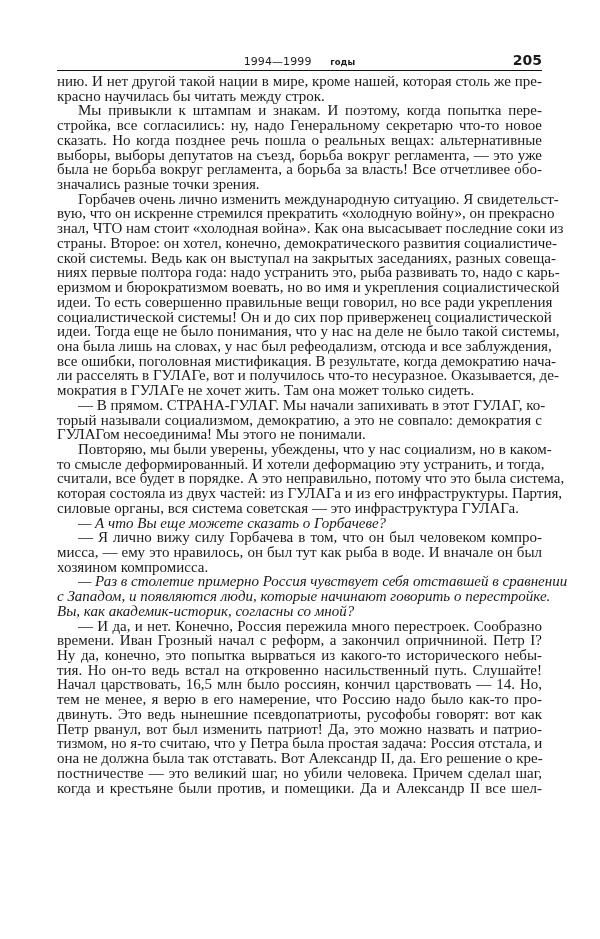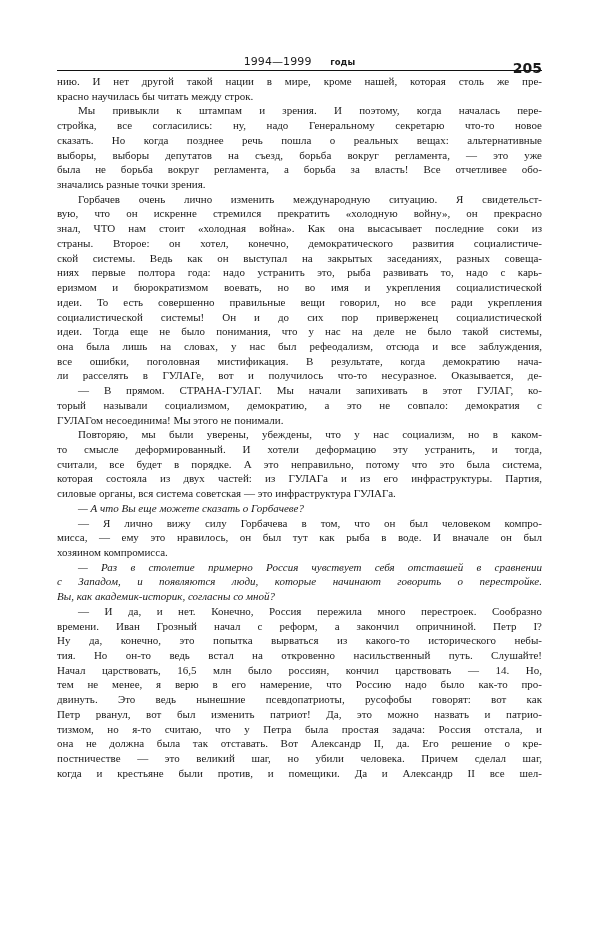--- a/index.html
+++ b/index.html
@@ -1,59 +1,60 @@
 <!DOCTYPE html>
 <html><head>
 <meta charset="utf-8">
 <style>
   html, body { margin: 0; padding: 0; background: #ffffff; }
   body { width: 600px; height: 939px; position: relative; overflow: hidden; color: #1a1a1a; }
   .page { position: absolute; left: 57px; top: 0; width: 485px; }
   .running-head { position: absolute; left: 0; top: 52px; width: 485px; height: 18px; font-family: "DejaVu Sans", sans-serif; }
   .rh-title { position: absolute; left: 0; right: 0; top: 3px; text-align: center; font-size: 11px; letter-spacing: 0.1px; }
   .rh-title .small { font-size: 8.5px; font-weight: bold; margin-left: 15px; }
-  .rh-page { position: absolute; right: 0; top: 8px; font-size: 14px; font-weight: bold; }
+  .rh-page { position: absolute; right: 0; top: 0; font-size: 14px; font-weight: bold; }
   .rule { position: absolute; left: 0; top: 70px; width: 485px; height: 0; border-top: 1.4px solid #111; }
-  .body-text { position: absolute; left: 0; top: 74px; width: 485px; font-family: "Liberation Serif", "DejaVu Serif", serif; font-size: 11px; line-height: 14.72px; }
+  .body-text { position: absolute; left: 0; top: 74px; width: 485px; font-family: "Liberation Serif", "DejaVu Serif", serif; font-size: 15px; line-height: 14.72px; }
   .ln { display: block; height: 14.72px; white-space: nowrap; text-align: justify; text-align-last: justify; overflow: visible; }
   .ln.last { text-align-last: left; }
   .ln.ind { padding-left: 21px; }
   .ln.it { font-style: italic; }
 </style>
 </head>
 <body>
 
 <div class="page">
   <div class="running-head">
     <div class="rh-title"><span>1994—1999</span> <span class="small">годы</span></div>
     <div class="rh-page">205</div>
   </div>
   <div class="rule"></div>
   <div class="body-text" id="body-text">
       <span class="ln">нию. И нет другой такой нации в мире, кроме нашей, которая столь же пре-</span>
       <span class="ln last">красно научилась бы читать между строк.</span>
-      <span class="ln ind">Мы привыкли к штампам и зрения. И поэтому, когда началась пере-</span>
+      <span class="ln ind">Мы привыкли к штампам и знакам. И поэтому, когда попытка пере-</span>
       <span class="ln">стройка, все согласились: ну, надо Генеральному секретарю что-то новое</span>
       <span class="ln">сказать. Но когда позднее речь пошла о реальных вещах: альтернативные</span>
       <span class="ln">выборы, выборы депутатов на съезд, борьба вокруг регламента, — это уже</span>
       <span class="ln">была не борьба вокруг регламента, а борьба за власть! Все отчетливее обо-</span>
       <span class="ln last">значались разные точки зрения.</span>
       <span class="ln ind">Горбачев очень лично изменить международную ситуацию. Я свидетельст-</span>
       <span class="ln">вую, что он искренне стремился прекратить «холодную войну», он прекрасно</span>
       <span class="ln">знал, ЧТО нам стоит «холодная война». Как она высасывает последние соки из</span>
       <span class="ln">страны. Второе: он хотел, конечно, демократического развития социалистиче-</span>
       <span class="ln">ской системы. Ведь как он выступал на закрытых заседаниях, разных совеща-</span>
       <span class="ln">ниях первые полтора года: надо устранить это, рыба развивать то, надо с карь-</span>
       <span class="ln">еризмом и бюрократизмом воевать, но во имя и укрепления социалистической</span>
       <span class="ln">идеи. То есть совершенно правильные вещи говорил, но все ради укрепления</span>
       <span class="ln">социалистической системы! Он и до сих пор приверженец социалистической</span>
       <span class="ln">идеи. Тогда еще не было понимания, что у нас на деле не было такой системы,</span>
       <span class="ln">она была лишь на словах, у нас был рефеодализм, отсюда и все заблуждения,</span>
       <span class="ln">все ошибки, поголовная мистификация. В результате, когда демократию нача-</span>
       <span class="ln">ли расселять в ГУЛАГе, вот и получилось что-то несуразное. Оказывается, де-</span>
+      <span class="ln last">мократия в ГУЛАГе не хочет жить. Там она может только сидеть.</span>
       <span class="ln ind">— В прямом. СТРАНА-ГУЛАГ. Мы начали запихивать в этот ГУЛАГ, ко-</span>
       <span class="ln">торый называли социализмом, демократию, а это не совпало: демократия с</span>
       <span class="ln last">ГУЛАГом несоединима! Мы этого не понимали.</span>
       <span class="ln ind">Повторяю, мы были уверены, убеждены, что у нас социализм, но в каком-</span>
       <span class="ln">то смысле деформированный. И хотели деформацию эту устранить, и тогда,</span>
       <span class="ln">считали, все будет в порядке. А это неправильно, потому что это была система,</span>
       <span class="ln">которая состояла из двух частей: из ГУЛАГа и из его инфраструктуры. Партия,</span>
       <span class="ln last">силовые органы, вся система советская — это инфраструктура ГУЛАГа.</span>
       <span class="ln ind it last">— А что Вы еще можете сказать о Горбачеве?</span>
       <span class="ln ind">— Я лично вижу силу Горбачева в том, что он был человеком компро-</span>

